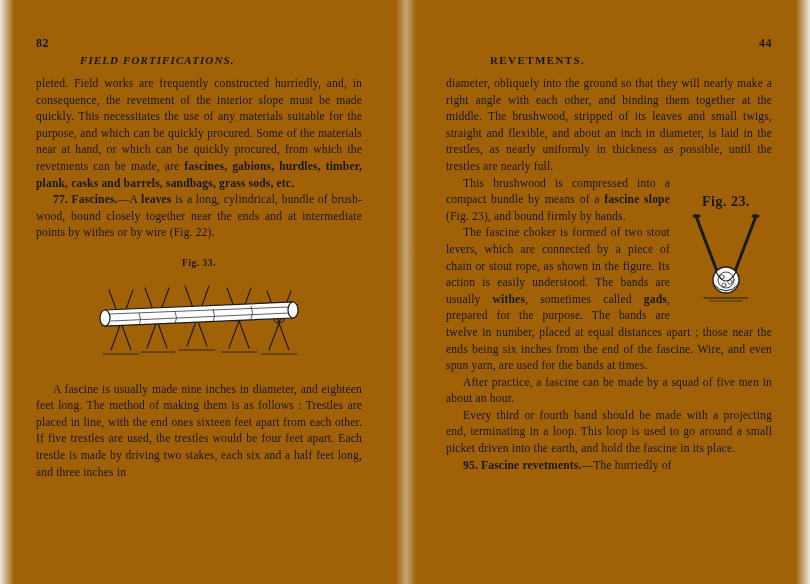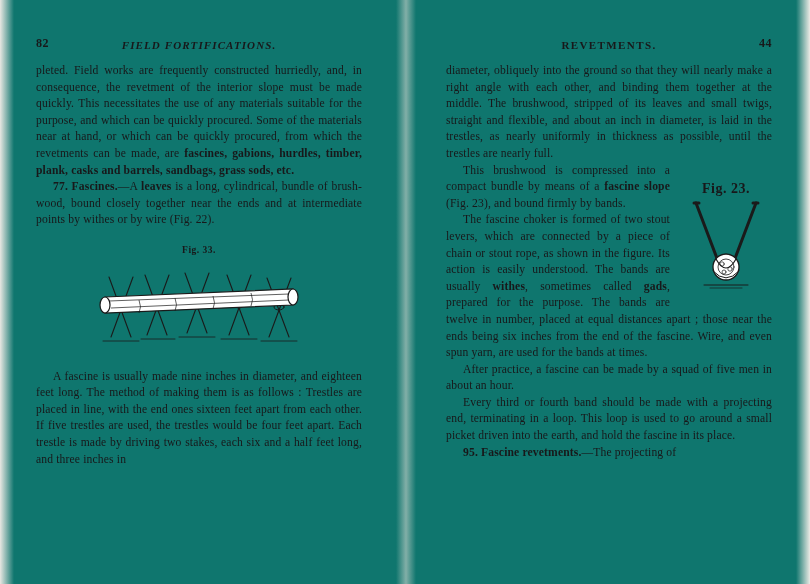--- a/index.html
+++ b/index.html
@@ -11,21 +11,21 @@
     width: 810px;
     height: 584px;
     overflow: hidden;
     font-family: "Liberation Serif", serif;
     color: #18181a;
   }
   .page {
     position: relative;
     width: 810px;
     height: 584px;
-    background: #0f766e;
+    background: #a16207;
   }
   
   .page::before {
     content: "";
     position: absolute;
     left: 0; top: 0; bottom: 0; width: 14px;
     background: linear-gradient(to right, #e9e7e2, rgba(255,255,255,0));
     pointer-events: none;
   }
   .page::after {
@@ -63,35 +63,36 @@
     position: absolute;
     top: 0;
     font-weight: bold;
     font-size: 12px;
     letter-spacing: 0.5px;
   }
   .folio-left  { left: 0; }
   .folio-right { right: 0; }
   .head-title {
     position: absolute;
-    top: 3px;
+    top: 18px;
     width: 100%;
-    text-align: center;
+    text-align: left;
     font-style: italic;
     font-weight: bold;
     font-size: 11px;
     letter-spacing: 1.1px;
+    margin-left: 44px;
   }
   .head-title.caps-small {
     font-style: normal;
     letter-spacing: 1.4px;
   }
 
   .body {
-    margin-top: 7px;
+    margin-top: 20px;
     font-size: 11.6px;
     line-height: 16.6px;
     text-align: justify;
     letter-spacing: 0.15px;
   }
   .body p {
     margin: 0;
   }
   .indent {
     text-indent: 17px;
@@ -246,16 +247,16 @@
       <p class="indent"><span>This brushwood is compressed into a compact bundle by means of a </span><span class="bold">fascine slope</span><span> (Fig. 23), and bound firmly by bands.</span></p>
 
       <p class="indent"><span>The fascine choker is formed of two stout levers, which are connected by a piece of chain or stout rope, as shown in the figure. Its action is easily understood. The bands are usually </span><span class="bold">withes</span><span>, sometimes called </span><span class="bold">gads</span><span>, prepared for the purpose. The bands are twelve in number, placed at equal distances apart ; those near the ends being six inches from the end of the fascine. Wire, and even spun yarn, are used for the bands at times.</span></p>
 
       <div class="clearer"></div>
 
       <p class="indent">After practice, a fascine can be made by a squad of five men in about an hour.</p>
 
       <p class="indent">Every third or fourth band should be made with a projecting end, terminating in a loop. This loop is used to go around a small picket driven into the earth, and hold the fascine in its place.</p>
 
-      <p class="indent"><span class="sec-num">95. Fascine revetments.</span><span>—The projecting of</span></p>
+      <p class="indent"><span class="sec-num">95. Fascine revetments.</span><span>—The hurriedly of</span></p>
     </div>
   </div>
 </div>
 
 </body></html>

